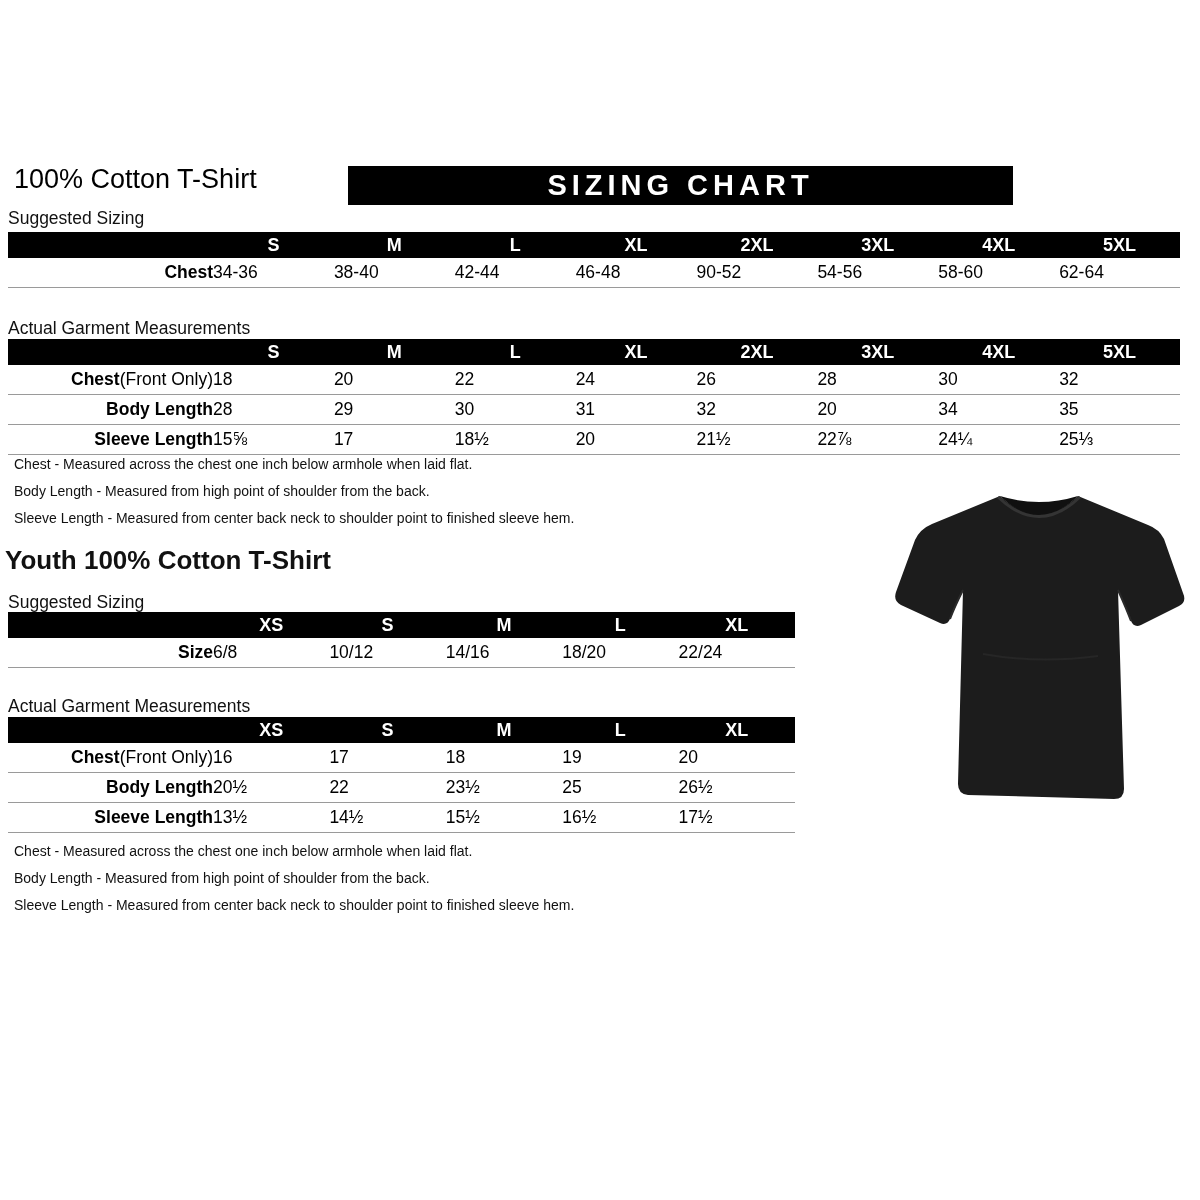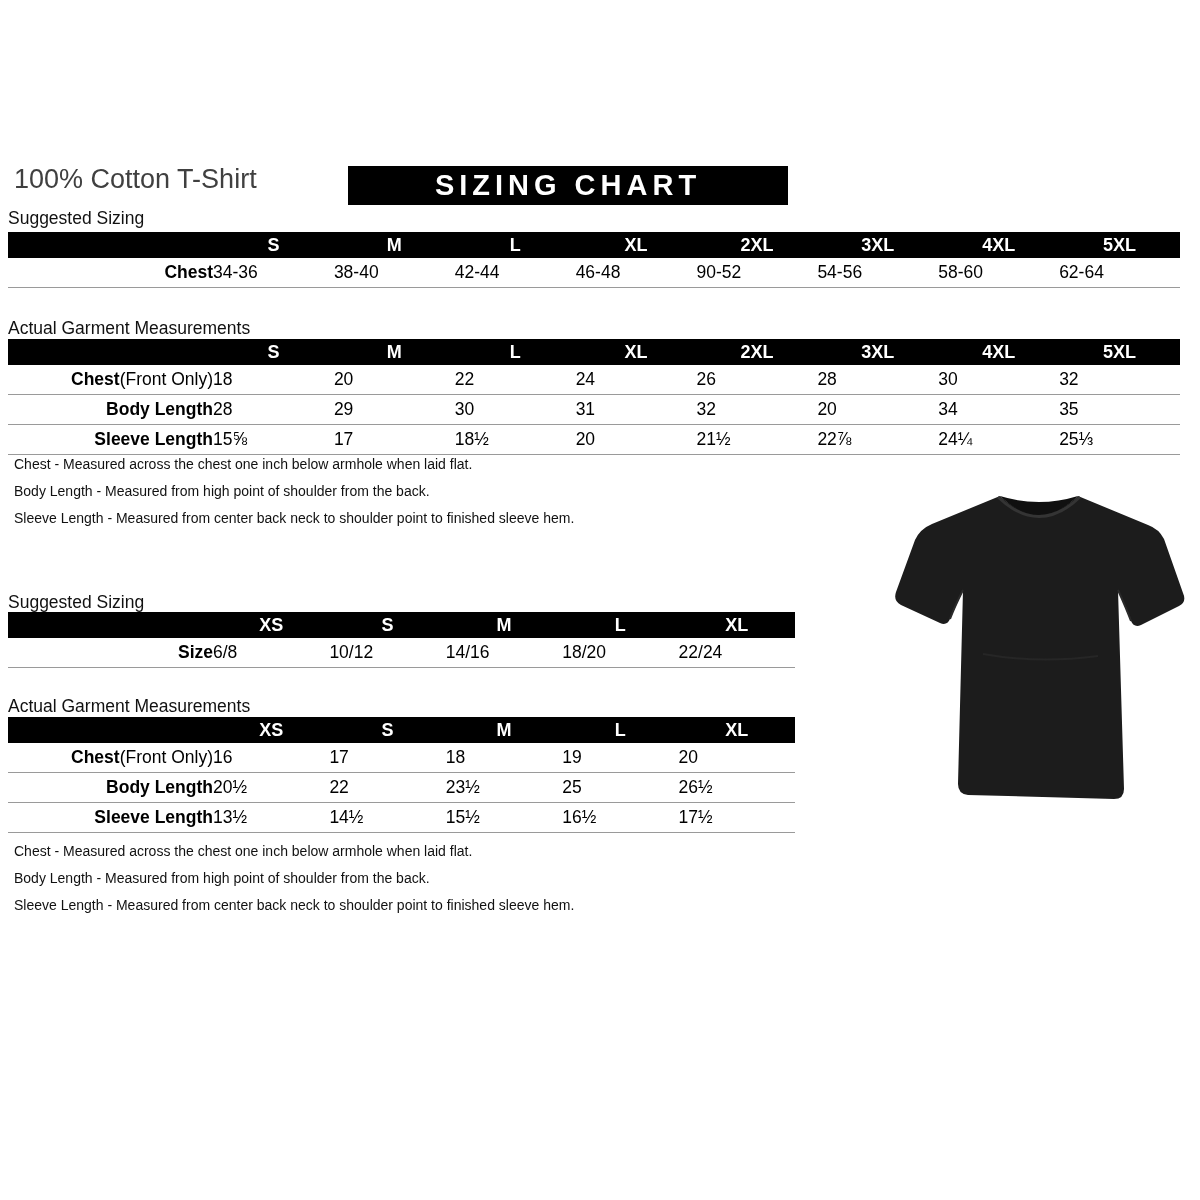--- a/index.html
+++ b/index.html
@@ -1,23 +1,23 @@
 <!DOCTYPE html>
 <html><head>
 <meta charset="utf-8">
 <style>
   html,body { margin:0; padding:0; background:#fff; }
   .page {
     position:relative; width:1200px; height:1200px; background:#ffffff;
     font-family:"Liberation Sans", sans-serif; color:#000; overflow:hidden;
   }
   .abs { position:absolute; }
-  .adult-title { left:14px; top:164px; font-size:27px; font-weight:400; color:#404040; }
+  .adult-title { left:14px; top:164px; font-size:27px; font-weight:400; color:#000000; }
   .banner {
-    left:348px; top:166px; width:440px; height:39px; background:#000; color:#fff;
+    left:348px; top:166px; width:665px; height:39px; background:#000; color:#fff;
     display:flex; align-items:center; justify-content:center;
     font-weight:bold; font-size:29px; letter-spacing:5px;
   }
   .sec-label { left:8px; font-size:17.5px; color:#111; }
   table.tbl {
     position:absolute; left:8px; border-collapse:collapse; table-layout:fixed;
     font-size:17.5px; color:#000;
   }
   .adult-w { width:1172px; }
   .youth-w { width:787px; }
@@ -150,20 +150,21 @@
     </tr>
   </tbody>
     </table>
 
   <div class="abs notes" style="top:456px">
     <p>Chest - Measured across the chest one inch below armhole when laid flat.</p>
     <p>Body Length - Measured from high point of shoulder from the back.</p>
     <p>Sleeve Length - Measured from center back neck to shoulder point to finished sleeve hem.</p>
   </div>
 
+  <div class="abs youth-title">Youth 100% Cotton T-Shirt</div>
   <div class="abs sec-label" style="top:592px">Suggested Sizing</div>
 
   <table class="tbl youth-w" style="top:612px">
     <colgroup>
         <col class="lab">
         <col>
         <col>
         <col>
         <col>
         <col>

